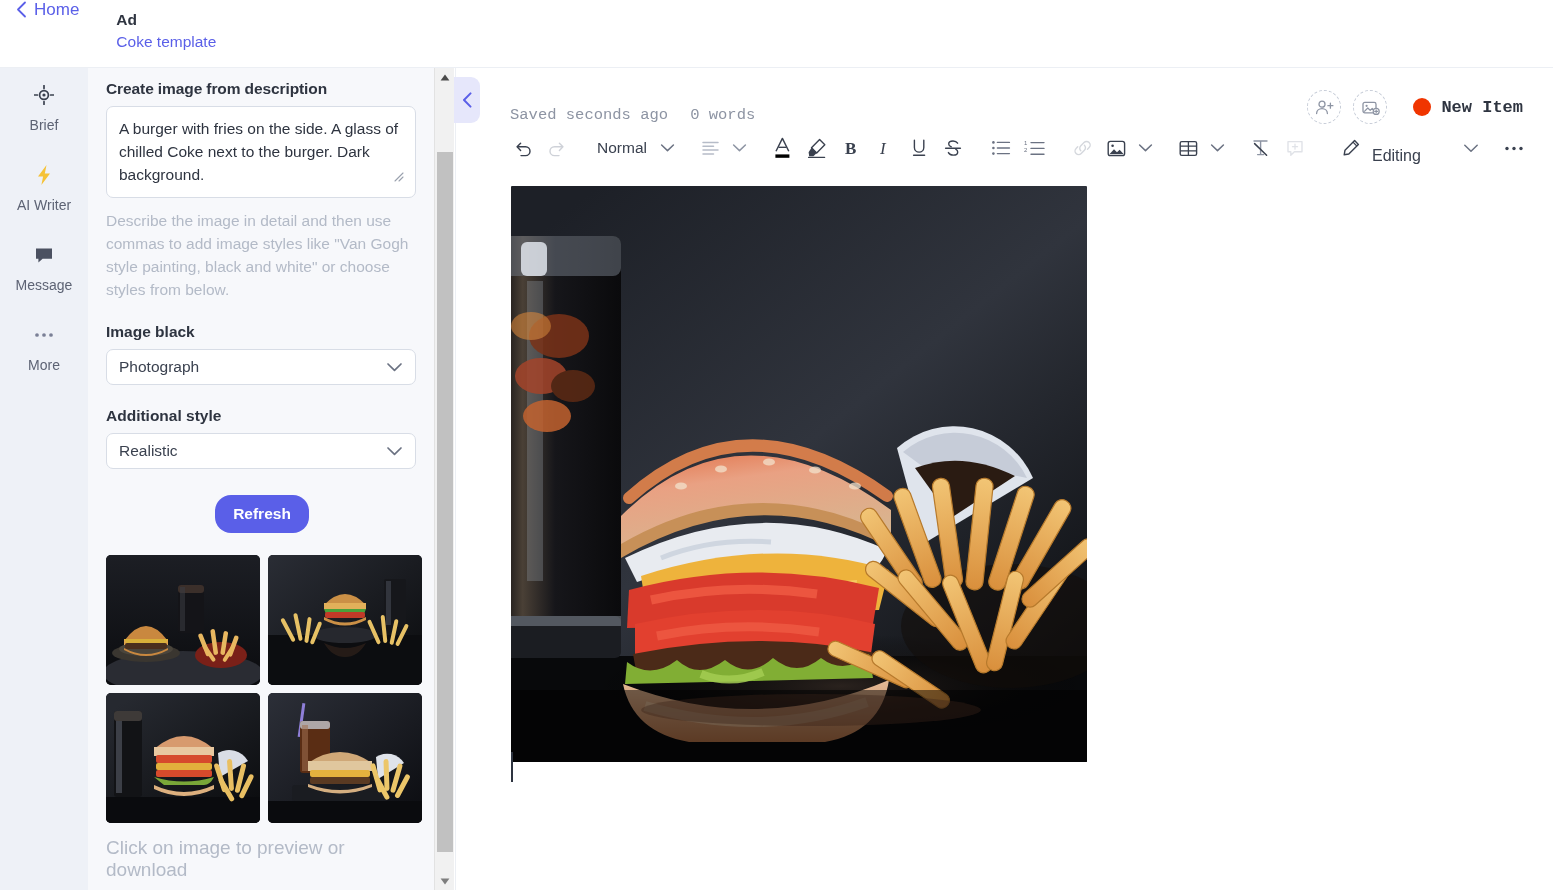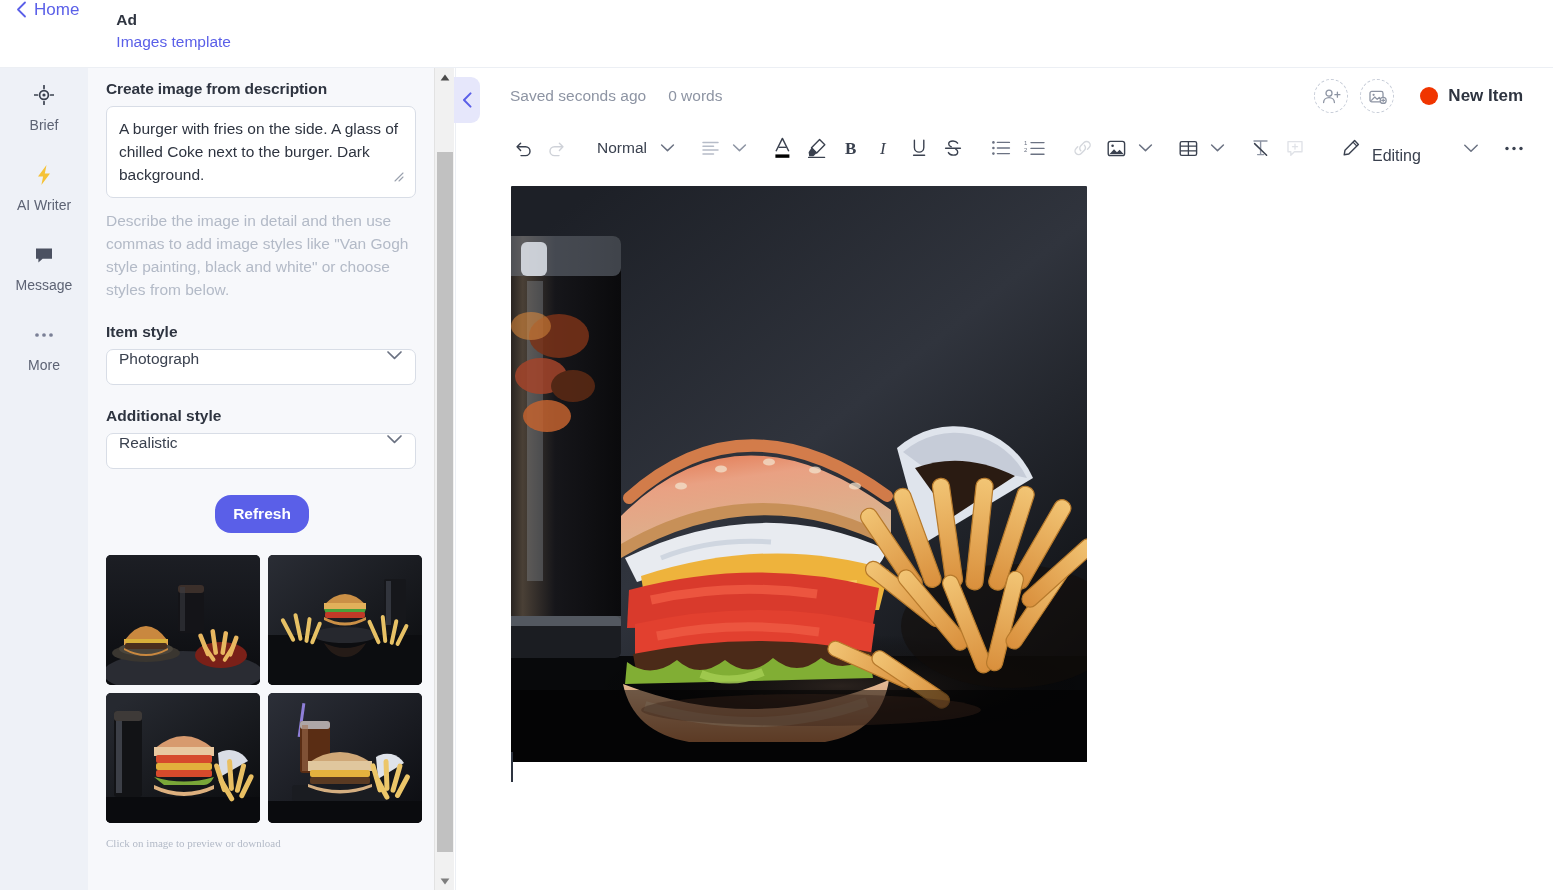--- a/index.html
+++ b/index.html
@@ -65,41 +65,41 @@
   .hint {
     width: 305px; font-size: 15.5px; color: #b3bac7; line-height: 23px;
     margin-top: 7px;
   }
   .sec-label {
     font-size: 15.5px; color: #2e3440; font-weight: bold; margin-top: 22px; margin-bottom: 8px;
   }
   .select-box {
     width: 310px; height: 36px; background: #ffffff;
     border: 1px solid #d8dde6; border-radius: 7px;
-    display: flex; align-items: flex-start; justify-content: space-between;
+    display: flex; align-items: center; justify-content: space-between;
     padding: 0 12px; cursor: pointer;
   }
   .select-value { font-size: 15.5px; color: #3a414f; }
   .refresh-wrap { display: flex; justify-content: center; margin-top: 26px; }
   .refresh-btn {
     background: #5a5fe8; color: #ffffff; border: none; border-radius: 16px;
     padding: 0 18px; height: 38px; font-size: 15.5px; font-weight: bold;
     cursor: pointer; font-family: "Liberation Sans", sans-serif;
   }
   .thumb-grid {
     display: grid; grid-template-columns: 154px 154px; gap: 8px;
     margin-top: 22px;
   }
   .thumb {
     width: 154px; height: 130px; border-radius: 5px; overflow: hidden;
     cursor: pointer; position: relative; background: #15171c;
   }
   .thumb svg { display: block; width: 100%; height: 100%; }
   .panel-foot {
-    font-size: 11px; color: #b3bac7; margin-top: 14px; font-family: Liberation Serif, serif;
+    font-size: 19px; color: #b3bac7; margin-top: 14px;
   }
 
   
   .pscroll {
     position: absolute; left: 434px; top: 68px; width: 20px; height: 822px;
     background: #f1f1f1; border-left: 1px solid #e2e2e2;
   }
   .pscroll-arrow {
     position: absolute; left: 0; width: 20px; height: 18px;
     display: flex; align-items: center; justify-content: center; cursor: pointer;
@@ -118,22 +118,22 @@
     display: flex; align-items: center; justify-content: center;
     cursor: pointer; z-index: 5;
   }
 
   
   .editor {
     position: absolute; left: 455px; top: 68px; width: 1098px; height: 822px;
     background: #ffffff; border-left: 1px solid #eceff4;
   }
   .ed-head {
-    display: flex; align-items: center; height: 56px;
-    padding: 0 30px 0 54px; justify-content: space-between;
+    display: flex; align-items: flex-end; height: 56px;
+    padding: 0 30px 0 54px; justify-content: space-between; font-family: Liberation Mono, monospace;
   }
   .ed-status { display: flex; align-items: baseline; gap: 22px; }
   .saved-text { font-size: 15.5px; color: #8d94a3; }
   .word-count { font-size: 15.5px; color: #8d94a3; }
   .ed-head-right { display: flex; align-items: center; gap: 12px; }
   .dash-btn {
     width: 34px; height: 34px; border-radius: 50%;
     border: 1.5px dashed #c6ccd7; display: flex; align-items: center; justify-content: center;
     cursor: pointer; background: transparent;
   }
@@ -180,21 +180,21 @@
   <div class="home-link">
     <span class="home-chevron">
       <svg width="11" height="17" viewBox="0 0 11 17" class="ic">
           <path d="M9 1.5L2 8.5L9 15.5" stroke="#5a5fe8" stroke-width="1.8" fill="none" stroke-linecap="round" stroke-linejoin="round"></path>
         </svg>
     </span>
     <span>Home</span>
   </div>
   <div class="doc-titles">
     <div class="doc-title">Ad</div>
-    <div class="apply-template">Images template</div>
+    <div class="apply-template">Coke template</div>
   </div>
 </div>
 
 <div class="rail">
 
   <div class="rail-item">
     <span class="rail-icon">
       <svg width="20" height="20" viewBox="0 0 20 20" class="ic">
         <circle cx="10" cy="10" r="4.4" fill="none" stroke="#3a414f" stroke-width="1.7"></circle>
         <circle cx="10" cy="10" r="1.6" fill="#3a414f"></circle>
@@ -237,21 +237,21 @@
 
 <div class="panel">
   <div class="panel-inner">
 
     <div class="field-label">Create image from description</div>
 
     <textarea class="prompt-box" placeholder="Describe the image you want to create" style="">A burger with fries on the side. A glass of chilled Coke next to the burger. Dark background.</textarea>
 
     <div class="hint">Describe the image in detail and then use commas to add image styles like "Van Gogh style painting, black and white" or choose styles from below.</div>
 
-    <div class="sec-label">Item style</div>
+    <div class="sec-label">Image black</div>
     <div class="select-box">
       <span class="select-value">Photograph</span>
       <span>
         <svg width="17" height="11" viewBox="0 0 17 11" class="ic">
             <path d="M2 2l6.5 6.4L15 2" stroke="#6b7282" stroke-width="1.7" fill="none" stroke-linecap="round" stroke-linejoin="round"></path>
           </svg>
       </span>
     </div>
 
     <div class="sec-label">Additional style</div>

